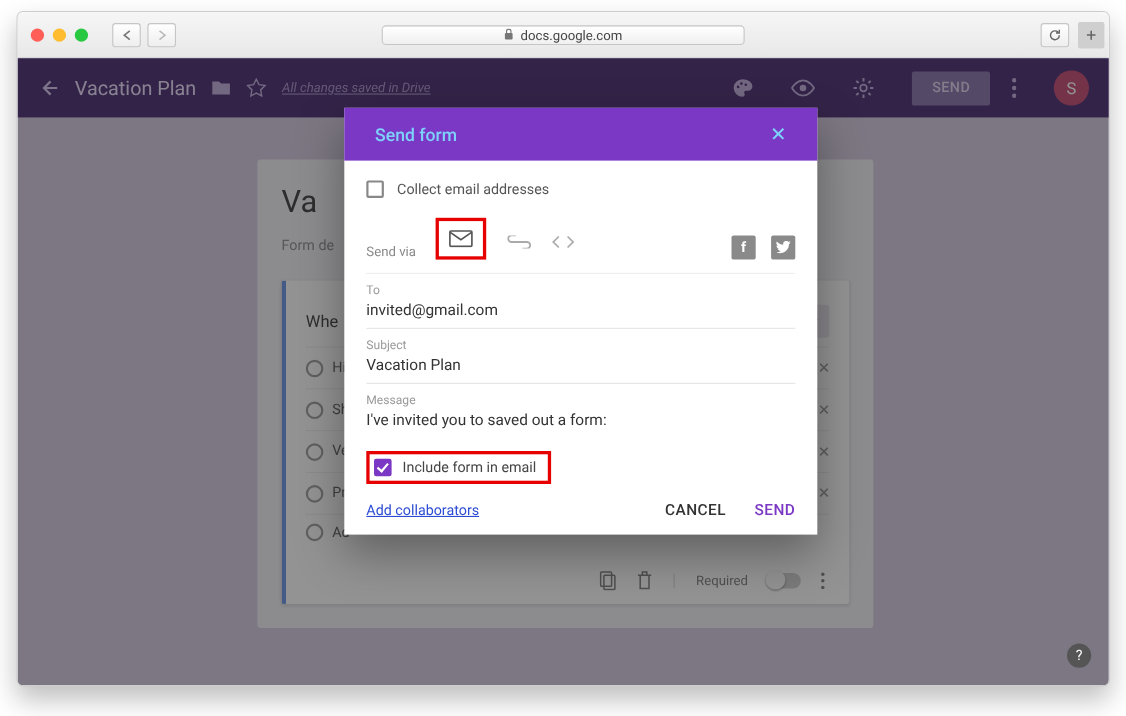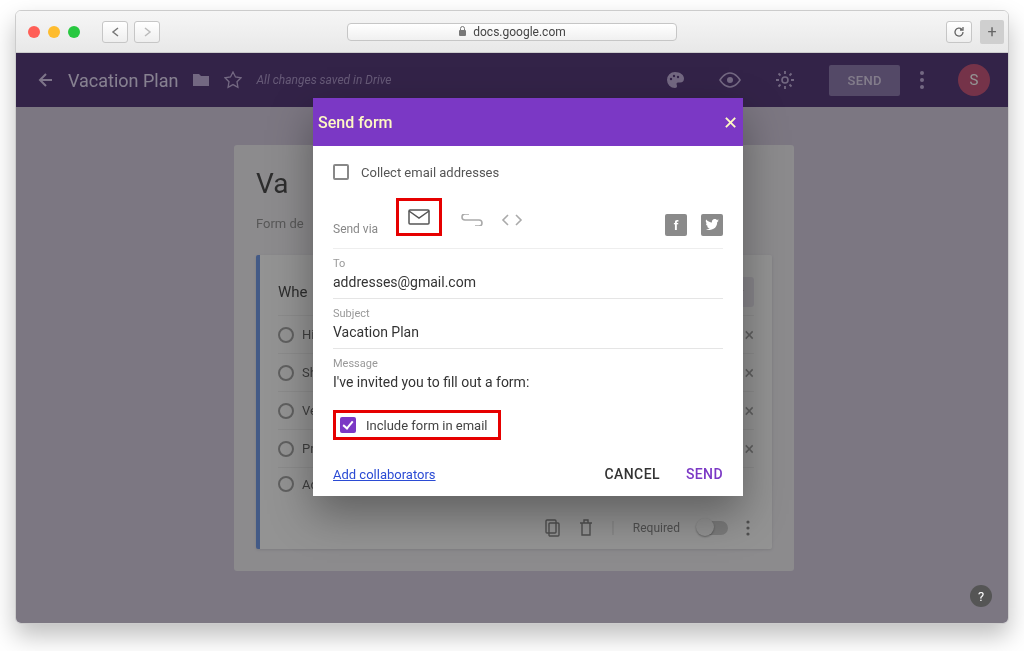--- a/index.html
+++ b/index.html
@@ -25,21 +25,21 @@
     .reload { position:absolute; right:36px; width:26px; height:22px; border:1px solid #c6c6c6;
       border-radius:3px; background:linear-gradient(#fff,#eee); display:flex;align-items:center;justify-content:center; color:#666;}
     .plus-tab { position:absolute; right:4px; width:24px;height:24px; background:#cfcfcf;
       display:flex;align-items:center;justify-content:center;border-radius:2px;color:#666;}
 
     
     .app-header { height:54px; background:#3e1e68; display:flex; align-items:center; padding:0 18px; color:#d5c3ec; position:relative; }
     .app-header .back { color:#d5c3ec; margin-right:14px; }
     .doc-title { color:#e6dbfa; font-size:18px; margin-right:14px; }
     .hd-ic { margin-right:14px; color:#bfa9dc; display:inline-flex; }
-    .saved { color:#a58cc7; font-size:12px; font-style:italic; }
+    .saved { color:#a58cc7; font-size:12px; font-style:italic;text-decoration:underline; }
     .hd-right { margin-left:auto; display:flex; align-items:center; gap:20px; }
     .send-btn { background:#806aa6; color:#ded2ef; font-size:13px; font-weight:500;
       border-radius:2px; padding:8px 18px; letter-spacing:.4px; }
     .avatar { width:32px; height:32px; border-radius:50%; background:#c33f6a; color:#fff;
       display:flex;align-items:center;justify-content:center; font-size:15px; }
 
     
     .canvas { position:absolute; top:96px; left:0; right:0; bottom:0; background:#d0c6dd; }
     .form-card { position:absolute; top:134px; left:218px; width:560px; background:#f0eef3;
       border-radius:3px; padding:22px; }
@@ -57,41 +57,41 @@
     .q-footer .lbl{font-size:12px;}
     .toggle { width:30px;height:14px;border-radius:8px;background:#ccc;position:relative; }
     .toggle:after{content:"";position:absolute;left:-2px;top:-3px;width:18px;height:18px;border-radius:50%;background:#fafafa;box-shadow:0 1px 2px rgba(0,0,0,.4);}
 
     
     .scrim { position:absolute; top:42px; left:0; right:0; bottom:0; background:rgba(40,40,40,.5); }
 
     
     .dialog { position:absolute; top:87px; left:297px; width:430px; background:#fff;
       box-shadow:0 18px 40px rgba(0,0,0,.35); }
-    .dlg-hd { background:#7b38c5; color:#fef9c3; height:48px; display:flex; align-items:center;
-      padding:0 5px; font-size:16px; font-weight:500; justify-content:space-between; }
+    .dlg-hd { background:#7b38c5; color:#7dd3fc; height:48px; display:flex; align-items:center;
+      padding:0 28px; font-size:16px; font-weight:500; justify-content:space-between; }
     .dlg-close { font-size:18px; cursor:pointer;}
     .dlg-body { padding:12px 20px 14px;border-radius:30px; }
     .chk-row { display:flex; align-items:center; gap:12px; font-size:13px; color:#555; padding:6px 0 12px;}
     .chkbox { width:16px;height:16px;border:2px solid #888;border-radius:2px;flex-shrink:0;}
     .chkbox.checked { background:#7b38c5;border-color:#7b38c5;display:flex;align-items:center;justify-content:center;}
     .chkbox.checked:after{content:"";width:4px;height:8px;border:solid #fff;border-width:0 2px 2px 0;transform:rotate(40deg);margin-top:-2px;}
     .sendvia { display:flex; align-items:flex-end; padding:6px 0 12px; border-bottom:1px solid #eee; }
     .sendvia .lab { font-size:12px; color:#888; margin-right:18px; }
     .tab { width:40px;height:32px;display:flex;align-items:center;justify-content:center; color:#8a8a8a; }
     .tab.active { color:#555; }
     .tab-hl { border:3px solid #e60000; padding:0; margin-right:10px;}
     .social { margin-left:auto; display:flex; gap:14px; }
     .sq { width:22px;height:22px;background:#8a8a8a;color:#fff;display:flex;align-items:center;justify-content:center;font-size:13px;font-weight:bold;border-radius:2px;}
     .sec-title { font-size:15px; color:#444; margin:14px 0 6px; }
     .fld { margin: 8px 0 6px; }
     .fld-lbl { font-size:11px; color:#999; }
     .fld-val { font-size:14px; color:#333; padding:4px 0 8px; border-bottom:1px solid #e5e5e5; }
     .hl2 { display:inline-flex; align-items:flex-end; border:3px solid #e60000; padding:4px 10px 4px 4px; gap:10px; margin-top:6px; }
-    .dlg-ft { display:flex; align-items:center; gap:26px; margin-top:26px; }
+    .dlg-ft { display:flex; align-items:center; gap:26px; margin-top:16px; }
     .addcol { color:#2b4bd4; font-size:13px; text-decoration:underline; }
     .dlg-ft .sp { margin-left:auto; }
     .btn-txt { font-size:14px; font-weight:500; letter-spacing:.4px; }
     .btn-cancel { color:#333; }
     .btn-send { color:#7b38c5; }
 
     .help-fab { position:absolute; right:16px; bottom:16px; width:22px;height:22px;border-radius:50%;
       background:#555;color:#fff;display:flex;align-items:center;justify-content:center;font-size:13px;}
     svg { display:block; }
   </style>
@@ -285,29 +285,29 @@
             <svg width="14" height="12" viewBox="0 0 14 12">
                 <path d="M14 1.4c-.5.2-1 .4-1.6.4A2.8 2.8 0 0013.6.2c-.5.3-1.1.6-1.8.7A2.8 2.8 0 007 3.4C4.7 3.3 2.6 2.2 1.2.5c-.8 1.4-.4 3.1 1 4-.5 0-1-.1-1.3-.3 0 1.5 1 2.7 2.4 3-.4.1-.9.1-1.3 0 .4 1.2 1.5 2 2.8 2-1.2.9-2.6 1.3-4 1.1A7.9 7.9 0 0012.2 3c.6-.4 1.1-1 1.5-1.6z" fill="#fff"></path>
               </svg>
           </span>
         </div>
       </div>
 
 
       <div class="fld">
         <div class="fld-lbl">To</div>
-        <div class="fld-val">addresses@gmail.com</div>
+        <div class="fld-val">invited@gmail.com</div>
       </div>
       <div class="fld">
         <div class="fld-lbl">Subject</div>
         <div class="fld-val">Vacation Plan</div>
       </div>
       <div class="fld">
         <div class="fld-lbl">Message</div>
-        <div class="fld-val" style="border-bottom:none">I've invited you to fill out a form:</div>
+        <div class="fld-val" style="border-bottom:none">I've invited you to saved out a form:</div>
       </div>
 
       <div class="hl2">
         <span class="chkbox checked"></span>
         <span style="font-size:13px;color:#444">Include form in email</span>
       </div>
 
       <div class="dlg-ft">
         <span class="addcol">Add collaborators</span>
         <span class="sp"></span>

